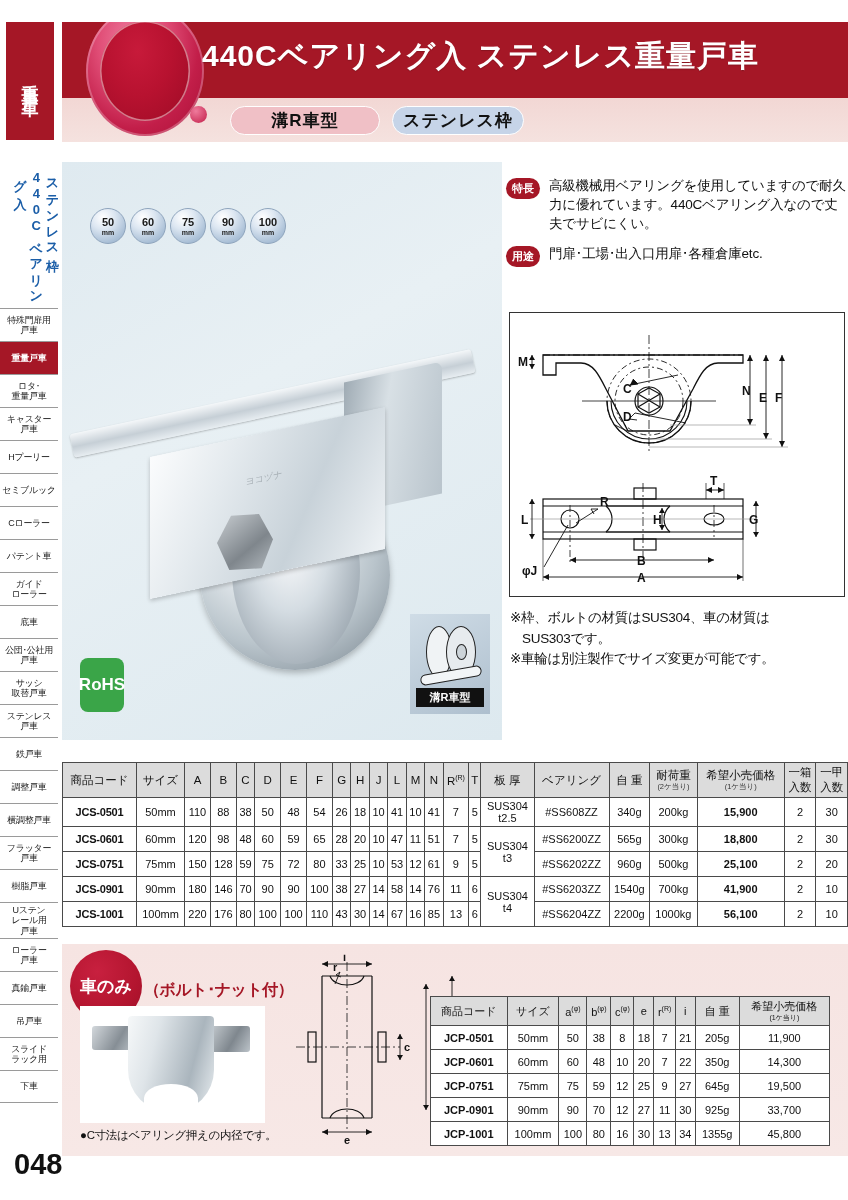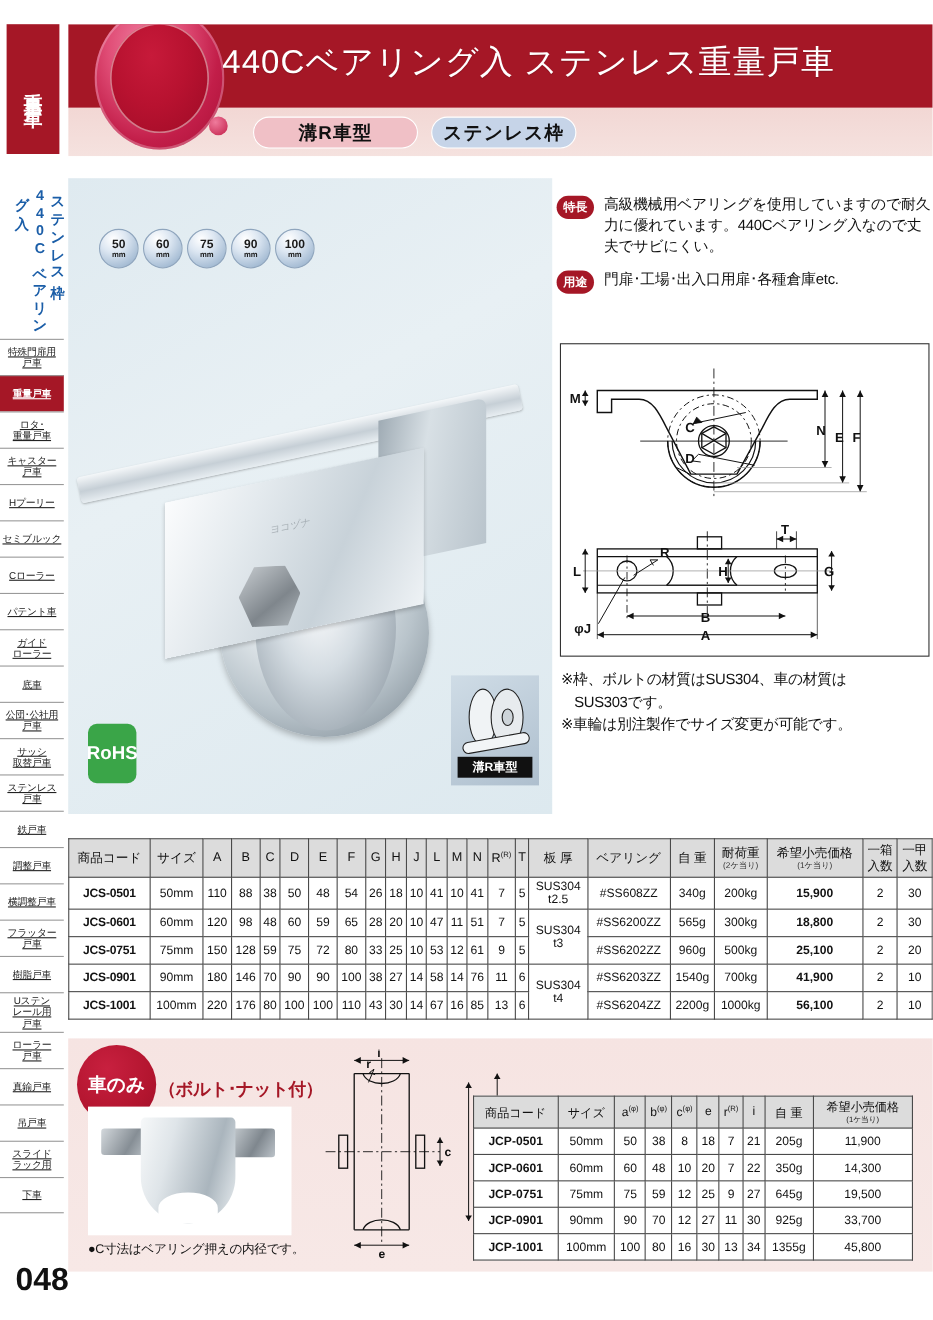--- a/index.html
+++ b/index.html
@@ -28,21 +28,21 @@
   }
   #side-list { position:absolute; left:0; top:308px; width:58px; }
   .side-item {
     border-top:1px solid #9a9a9a;
     min-height:33px; display:flex; align-items:center; justify-content:center;
     padding:2px 2px; text-align:center; font-size:9px; line-height:1.15;
     color:#222; letter-spacing:-0.3px;
   }
   .side-item:last-child { border-bottom:1px solid #9a9a9a; }
   .side-item.active { background:#A51726; color:#fff; font-weight:bold; }
-  .side-item span { display:block;text-decoration:underline; }
+  .side-item span { display:block; }
   #page-no {
     position:absolute; left:14px; top:1148px;
     font-size:29px; font-weight:bold; color:#111; letter-spacing:0px;
   }
 
   
   #header { position:absolute; left:62px; top:22px; width:786px; height:120px; overflow:hidden; }
   #header .band-top { position:absolute; left:0; top:0; width:100%; height:76px; background:#A51726; }
   #header .band-bot { position:absolute; left:0; top:76px; width:100%; height:44px;
        background:linear-gradient(to bottom,#f2d7d4,#f5e2df); }
@@ -55,21 +55,21 @@
     position:absolute; left:38px; top:-1px; width:90px; height:100px; border-radius:50%;
     background:radial-gradient(ellipse at 42% 30%, #c71a3a 0%, #b81230 45%, #9d0b26 100%);
     box-shadow: inset 0 0 0 1.5px rgba(255,255,255,0.45);
   }
   .logo-dot {
     position:absolute; left:128px; top:84px; width:17px; height:17px; border-radius:50%;
     background:radial-gradient(circle at 35% 30%, #ef7b9c, #c21e49);
   }
   #header-title {
     position:absolute; left:140px; top:14px;
-    color:#fff; font-weight:normal; font-size:30px; letter-spacing:1px;
+    color:#fff; font-weight:bold; font-size:30px; letter-spacing:1px;
     text-shadow:0 1px 1px rgba(0,0,0,.18);
     white-space:nowrap;
   }
   .pill {
     position:absolute; top:84px; height:29px; border-radius:15px;
     display:flex; align-items:center; justify-content:center;
     font-weight:bold; font-size:17px; color:#111;
     border:1.6px solid #ffffff; letter-spacing:1px;
   }
   .pill.rose { left:168px; width:150px; background:#f0c0c6; }

